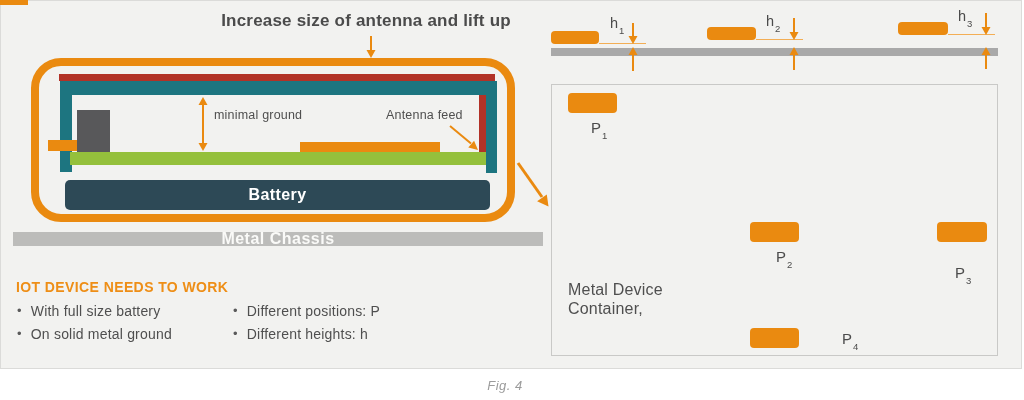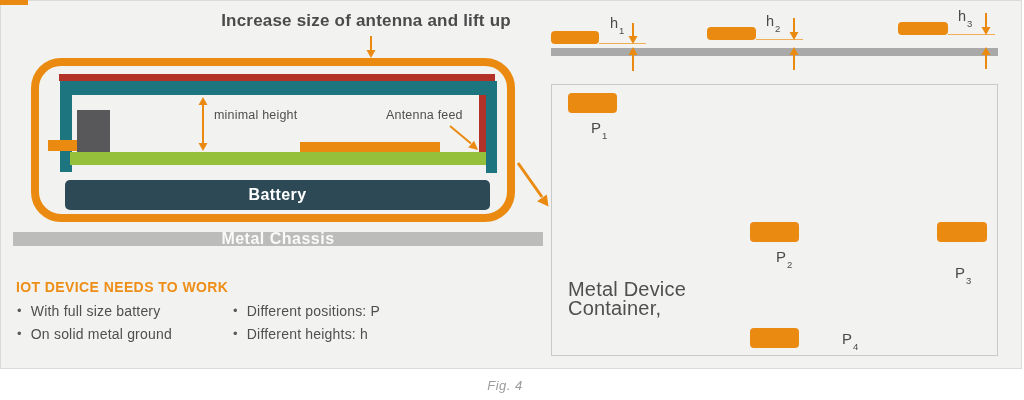--- a/index.html
+++ b/index.html
@@ -81,21 +81,21 @@
   .pos { position:absolute; width:49px; height:20px; background:var(--orange,#EA8A10); border-radius:4px; }
   .p1 { left:568px; top:93px; }
   .p2 { left:750px; top:222px; }
   .p3 { left:937px; top:222px; width:50px; }
   .p4 { left:750px; top:328px; }
   .plabel { position:absolute; font-size:15px; color:#4B4B4B; }
   .pl1 { left:591px; top:119px; } .pl2 { left:768px; top:248px;margin-left:8px; }
   .pl3 { left:955px; top:264px; } .pl4 { left:811px; top:330px;margin-left:31px; }
 
   .container-label {
-    position:absolute; left:568px; top:280px; font-size:20px; line-height:19px;
+    position:absolute; left:568px; top:280px; font-size:16px; line-height:19px;
     color:#4F4F4F; letter-spacing:.2px;
   }
 
   .caption {
     position:absolute; left:505px; top:378px; transform:translateX(-50%);
     font-size:13px; font-style:italic; color:#9B9B9B; letter-spacing:.5px;
   }
 
   svg.overlay { position:absolute; left:0; top:0; pointer-events:none; }
   .ar { stroke:var(--orange,#EA8A10); stroke-width:2; fill:none; }
@@ -118,21 +118,21 @@
   <div class="teal-top"></div>
   <div class="teal-left"></div>
   <div class="teal-right"></div>
   <div class="board"></div>
   <div class="component"></div>
   <div class="connector"></div>
   <div class="chip"></div>
   <div class="battery">Battery</div>
   <div class="chassis">Metal Chassis</div>
 
-  <div class="lbl" style="left:214px; top:108px;">minimal height</div>
+  <div class="lbl" style="left:214px; top:108px;">minimal ground</div>
   <div class="lbl" style="left:386px; top:108px;">Antenna feed</div>
 
   <div class="req-heading">IOT DEVICE NEEDS TO WORK</div>
   <div class="bullets c1">
     <div class="brow">
       <span class="dot">•</span>
       <span>With full size battery</span>
     </div>
     <div class="brow">
       <span class="dot">•</span>

